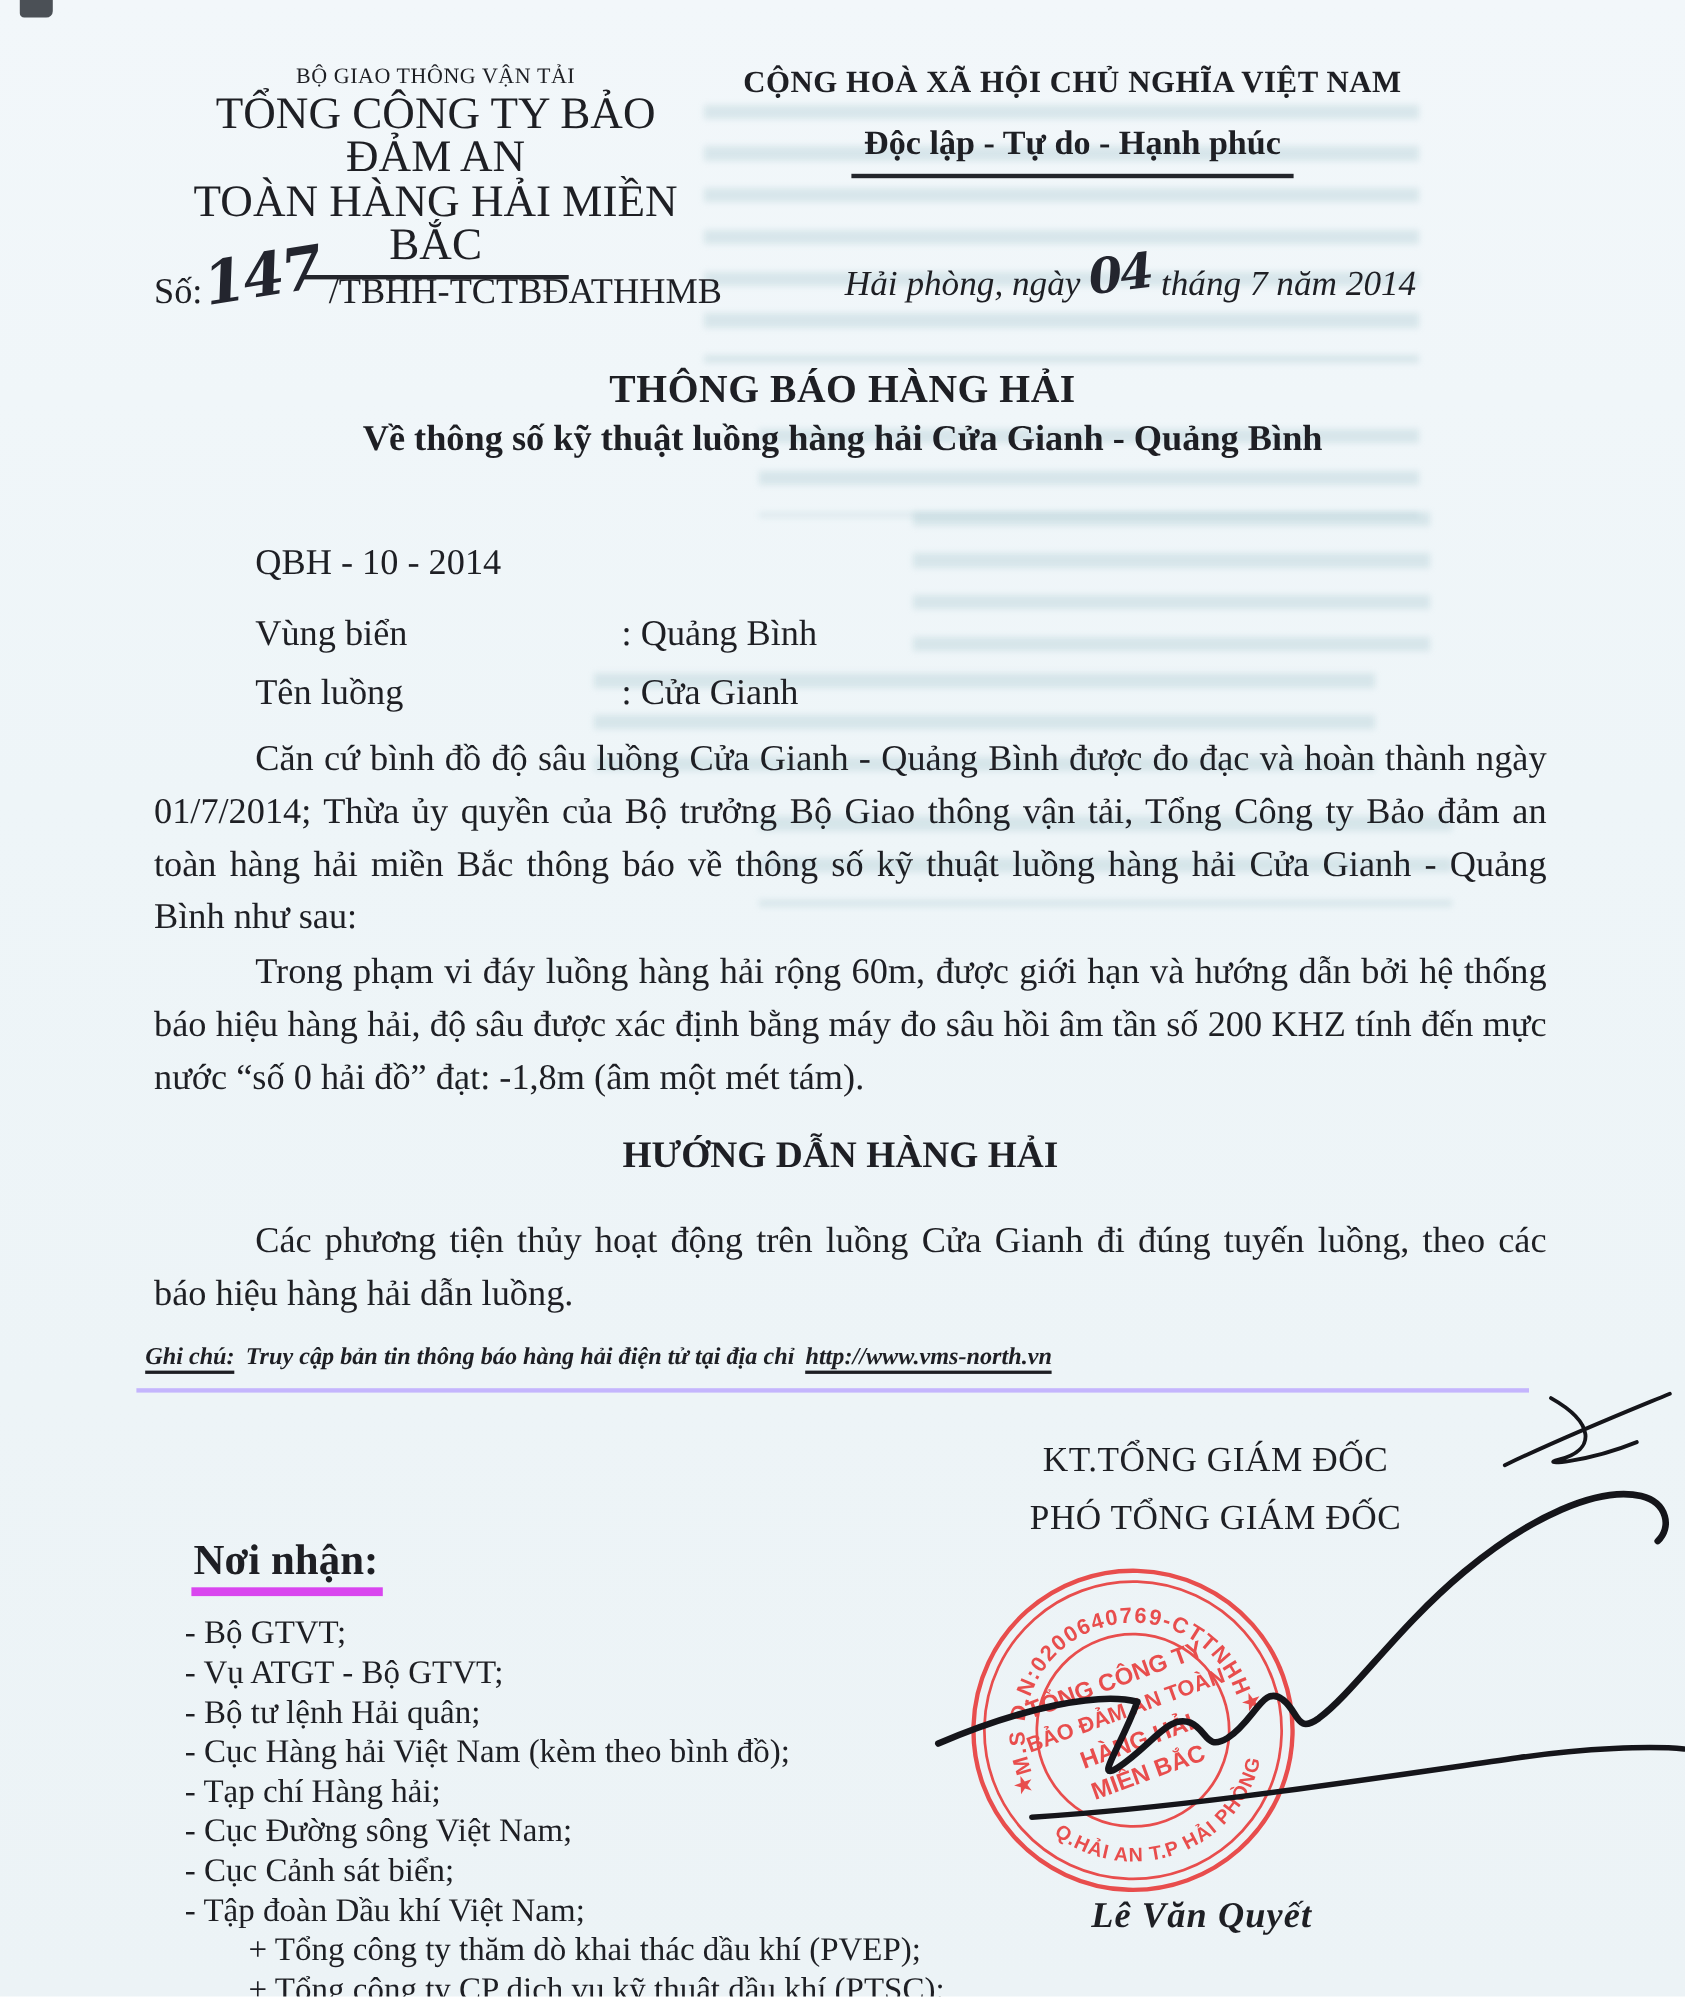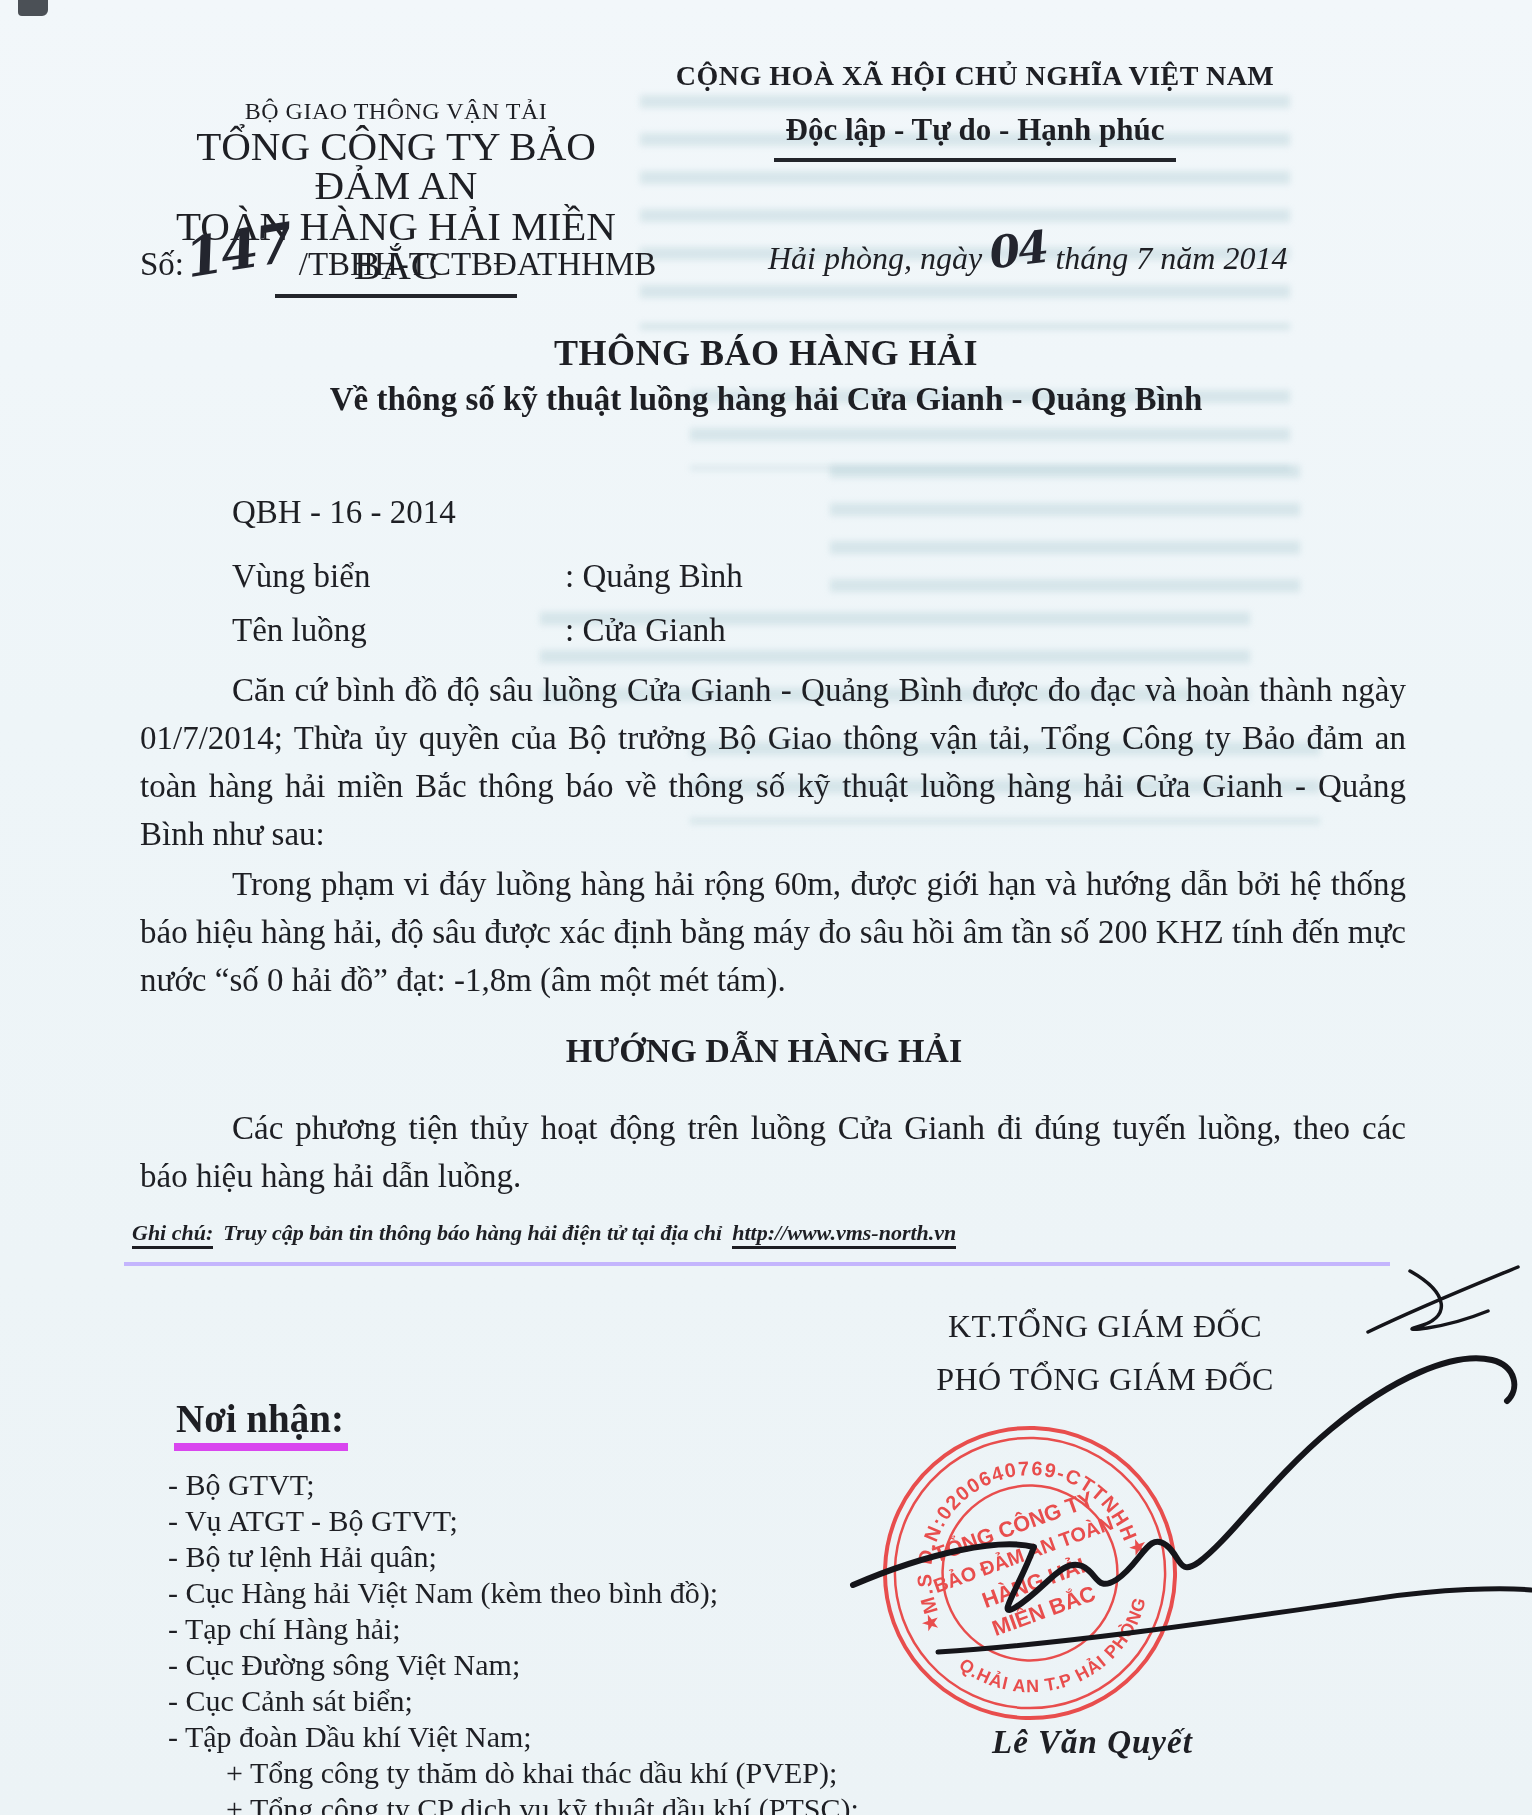--- a/index.html
+++ b/index.html
@@ -15,21 +15,21 @@
   .bleed {
     position:absolute;
     background:repeating-linear-gradient(to bottom, rgba(118,168,178,.20) 0 13px, rgba(118,168,178,0) 13px 38px);
     filter:blur(3px);
     pointer-events:none;
   }
   .speck { position:absolute; left:18px; top:0; width:30px; height:16px; background:#2e3338; border-radius:0 0 6px 4px; opacity:.85; }
 
   
   .hdr-left { left:150px; top:58px; width:492px; text-align:center; }
-  .hdr-left .l1 { font-size:24px; letter-spacing:.5px;margin-top:40px; }
+  .hdr-left .l1 { font-size:20px; letter-spacing:.5px; }
   .hdr-left .l2 { font-size:41px; font-weight:400; line-height:39px; margin-top:2px; }
   .hdr-left .rule { width:242px; height:4px; background:#23252b; margin:9px auto 0; }
   .hdr-right { left:618px; top:60px; width:714px; text-align:center; }
   .hdr-right .l1 { font-size:28px; font-weight:700; letter-spacing:.5px; }
   .hdr-right .l2 { font-size:31px; font-weight:700; margin-top:20px; }
   .hdr-right .rule { width:402px; height:4px; background:#23252b; margin:10px auto 0; }
 
   
   .so-line { left:140px; top:224px; font-size:33px; white-space:nowrap; }
   .handwrite {
@@ -112,21 +112,21 @@
   <span>Số:</span><span class="handwrite hw-num">147</span><span>/TBHH-TCTBĐATHHMB</span>
 </div>
 
 <div class="abs date-line">
   <span>Hải phòng, ngày</span><span class="handwrite hw-day">04</span><span>tháng 7 năm 2014</span>
 </div>
 
 <div class="abs title">THÔNG BÁO HÀNG HẢI</div>
 <div class="abs subtitle">Về thông số kỹ thuật luồng hàng hải Cửa Gianh - Quảng Bình</div>
 
-<div class="abs doc-code">QBH - 16 - 2014</div>
+<div class="abs doc-code">QBH - 10 - 2014</div>
 <div class="abs frow r1">
   <span class="lab">Vùng biển</span><span>: Quảng Bình</span>
 </div>
 <div class="abs frow r2">
   <span class="lab">Tên luồng</span><span>: Cửa Gianh</span>
 </div>
 
 <div class="abs para p1">Căn cứ bình đồ độ sâu luồng Cửa Gianh - Quảng Bình được đo đạc và hoàn thành ngày 01/7/2014; Thừa ủy quyền của Bộ trưởng Bộ Giao thông vận tải, Tổng Công ty Bảo đảm an toàn hàng hải miền Bắc thông báo về thông số kỹ thuật luồng hàng hải Cửa Gianh - Quảng Bình như sau:</div>
 <div class="abs para p2">Trong phạm vi đáy luồng hàng hải rộng 60m, được giới hạn và hướng dẫn bởi hệ thống báo hiệu hàng hải, độ sâu được xác định bằng máy đo sâu hồi âm tần số 200 KHZ tính đến mực nước “số 0 hải đồ” đạt: -1,8m (âm một mét tám).</div>
 

